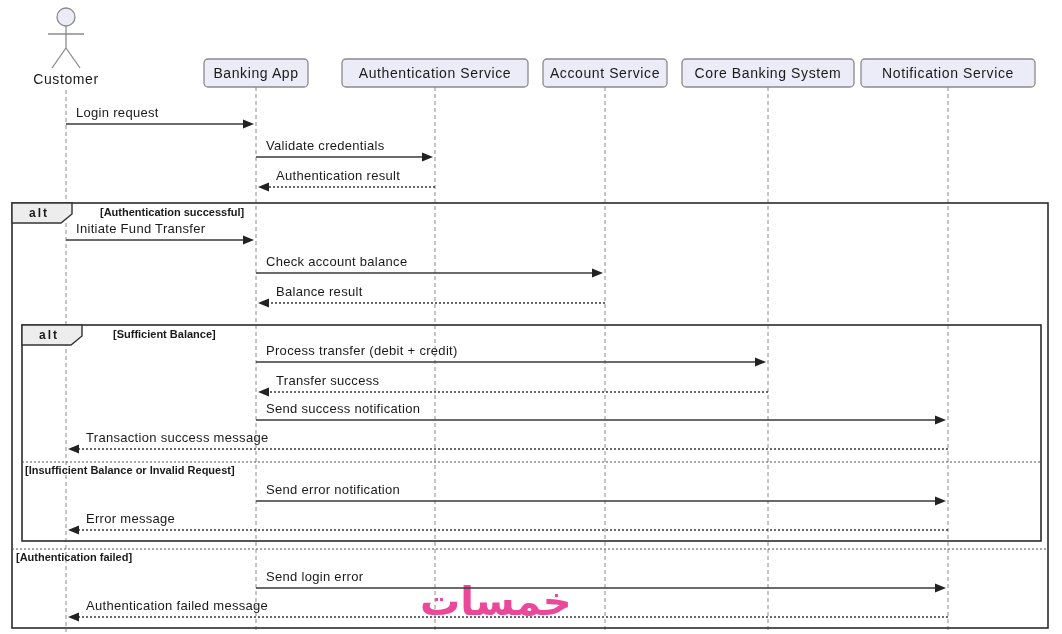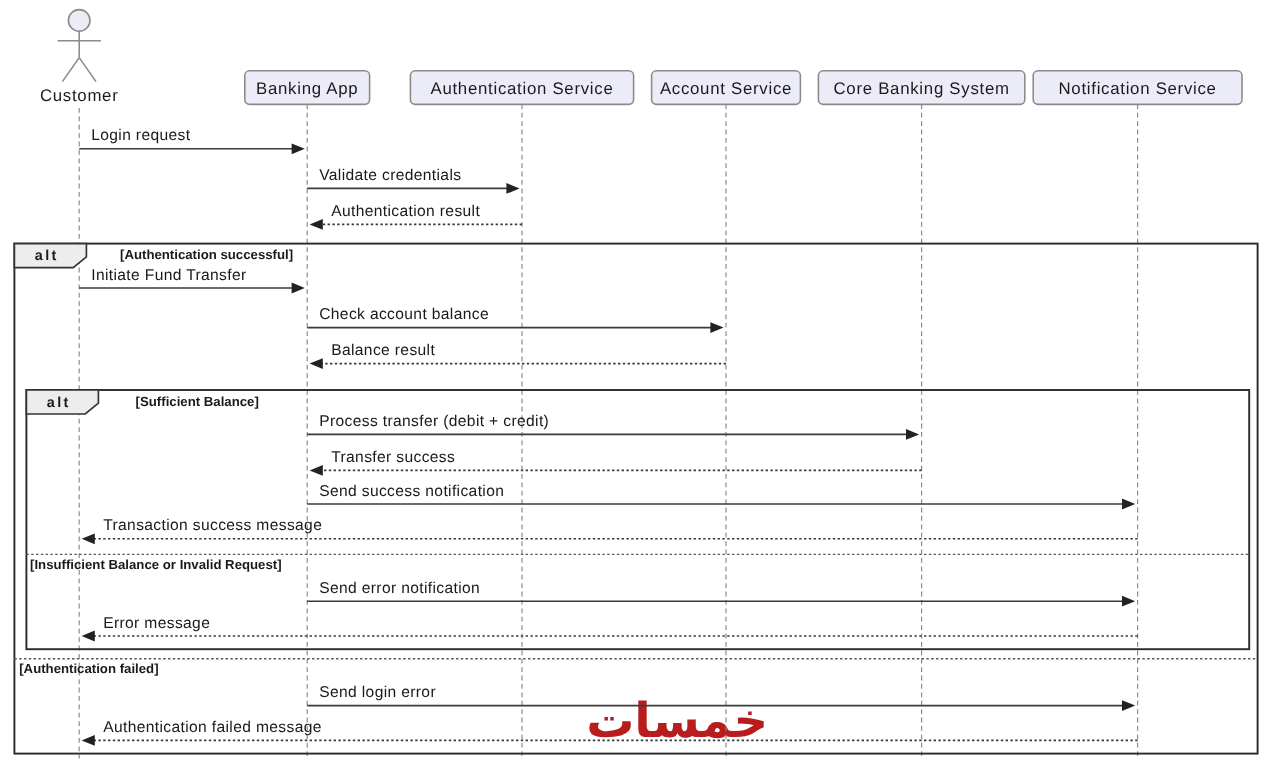--- a/index.html
+++ b/index.html
@@ -1,20 +1,20 @@
 <!DOCTYPE html>
 <html><head>
 <meta charset="utf-8">
 <style>
   html,body{margin:0;padding:0;background:#ffffff;}
   #stage{position:relative;width:1062px;height:634px;background:#ffffff;overflow:hidden;
          font-family:"Liberation Sans",sans-serif;}
-  #watermark{position:absolute;left:420px;top:578px;width:220px;text-align:right;
+  #watermark{position:absolute;left:420px;top:578px;width:220px;text-align:left;
              font-family:"DejaVu Sans",sans-serif;font-size:40px;font-weight:bold;
-             color:#b91c1c;direction:rtl;user-select:none;z-index:0;}
+             color:#ec4899;direction:rtl;user-select:none;z-index:0;}
   #diagram-svg{position:absolute;left:0;top:0;z-index:1;}
   #diagram-svg text{font-family:"Liberation Sans",sans-serif;fill:#1a1a1a;}
   .msg-label{font-size:13px;letter-spacing:0.3px;}
   .guard-label{font-size:11px;font-weight:bold;}
   .op-label{font-size:12px;font-weight:bold;letter-spacing:2px;}
   .participant-label{font-size:14px;letter-spacing:0.6px;}
 </style>
 </head>
 <body>
 

